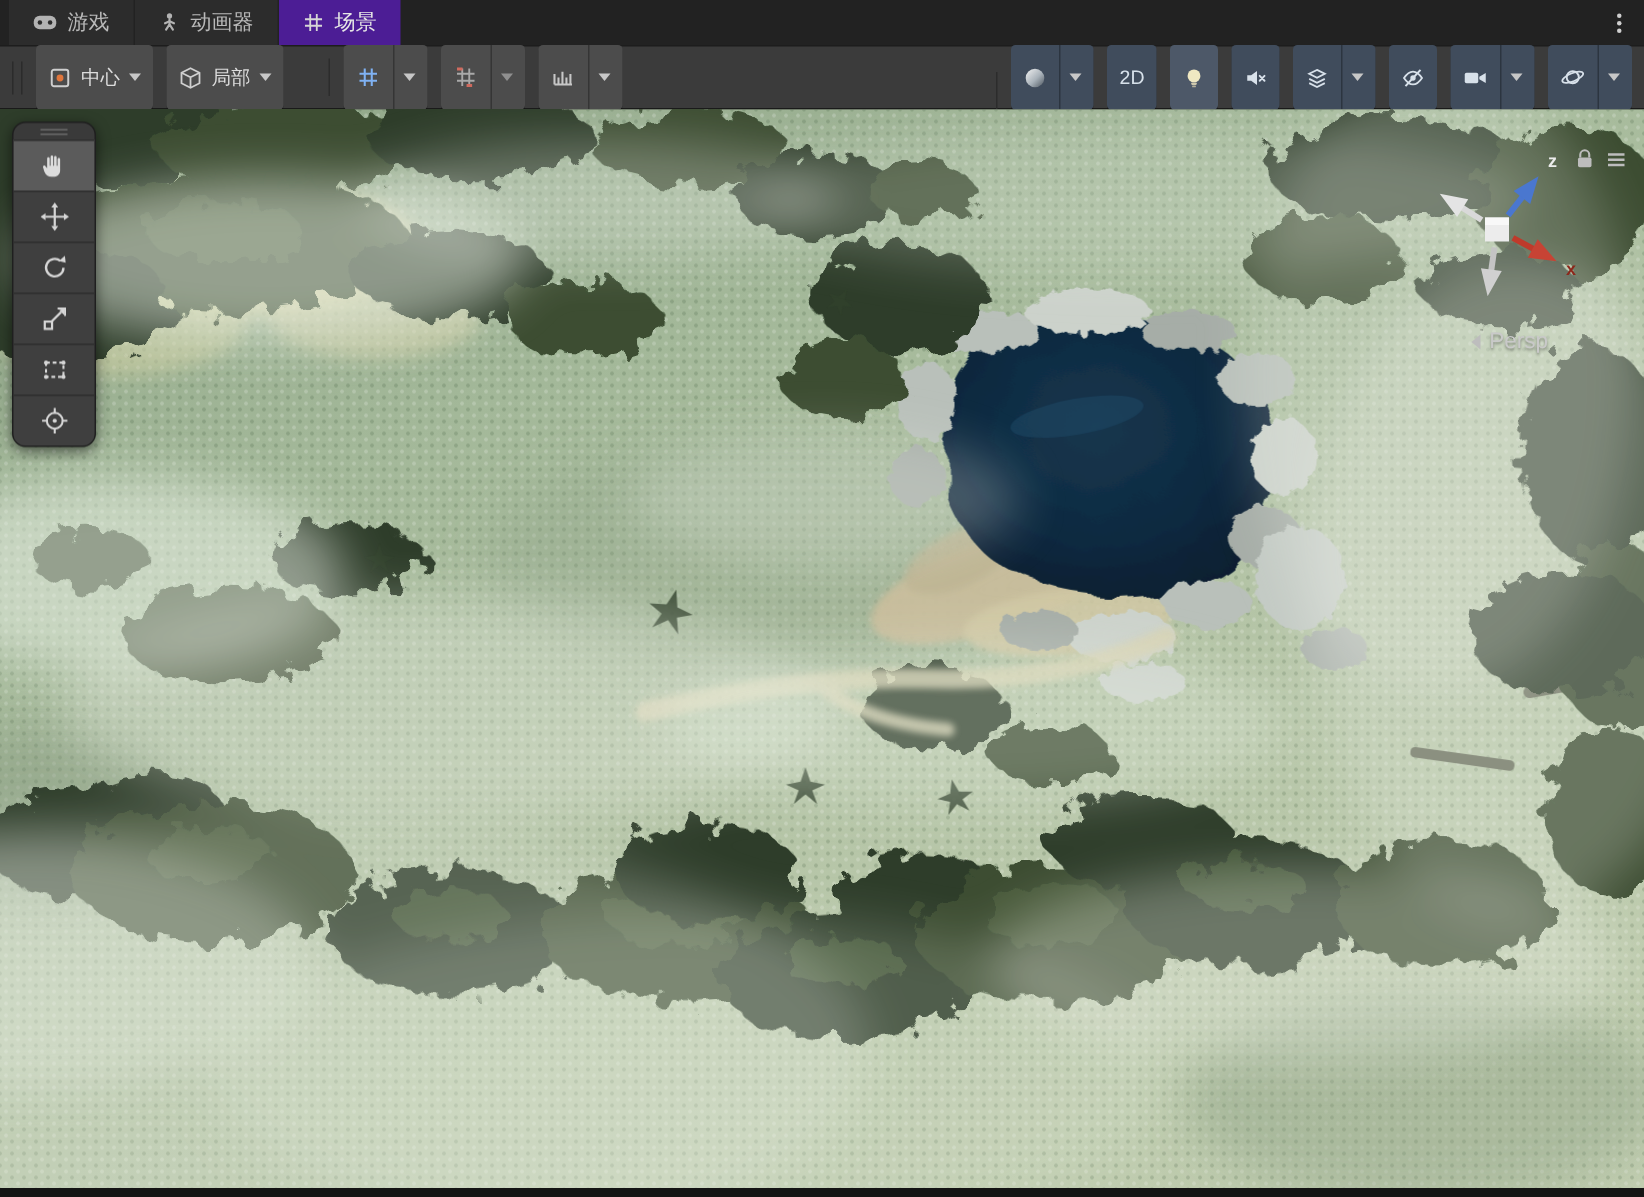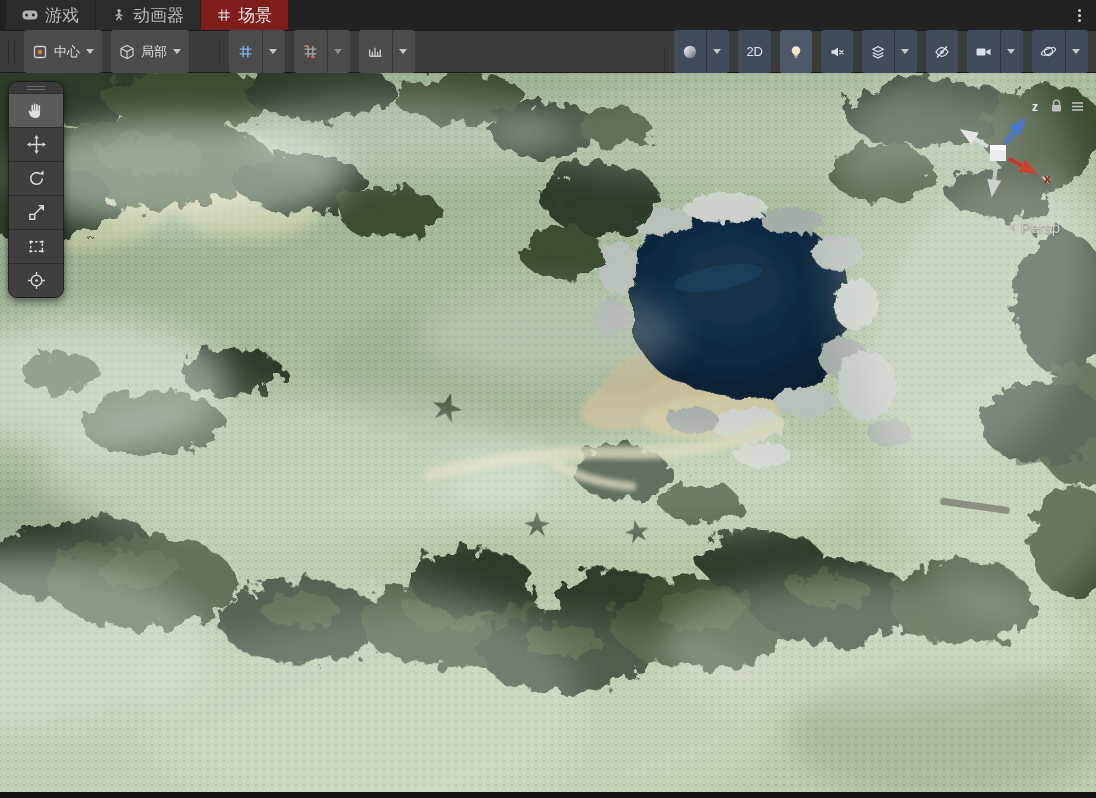--- a/index.html
+++ b/index.html
@@ -2,22 +2,22 @@
 <html><head>
 <meta charset="utf-8">
 <style>
   html,body{margin:0;padding:0;background:#181818;}
   .window{position:relative;width:1096px;height:798px;overflow:hidden;background:#282828;
           font-family:"Liberation Sans",sans-serif;user-select:none;}
 
   
   .tabbar{display:flex;align-items:stretch;height:30px;background:#222222;padding-left:6px;}
   .tab{display:flex;align-items:center;gap:7px;padding:0 16px;background:#2c2c2c;color:#b9b9b9;
-       font-size:17px;margin-right:1px;cursor:pointer;}
-  .tab.active{background:#7f1d1d;color:#e6e6e6;}
+       font-size:14px;margin-right:1px;cursor:pointer;}
+  .tab.active{background:#4c1d95;color:#e6e6e6;}
   .tab svg{flex:0 0 auto;}
   .kebab{margin-left:auto;width:34px;display:flex;flex-direction:column;align-items:center;
          justify-content:center;gap:2px;cursor:pointer;}
   .kebab i{width:3px;height:3px;border-radius:50%;background:#cfcfcf;display:block;}
 
   
   .toolbar{height:41px;background:#3b3b3b;display:flex;align-items:center;padding:0 8px;
            border-top:1px solid #1d1d1d;border-bottom:1px solid #1a1a1a;gap:9px;}
   .drag-handle{width:5px;height:22px;border-left:1px solid #2b2b2b;border-right:1px solid #2b2b2b;}
   .chip{display:inline-flex;align-items:center;height:43px;padding:0 8px;background:#4c4c4c;
@@ -53,21 +53,21 @@
            overflow:hidden;}
   .palette-grip{height:11px;display:flex;align-items:center;justify-content:center;cursor:grab;}
   .palette-grip i{display:block;width:18px;height:4px;
                   background:linear-gradient(#6a6a6a 1px,transparent 1px,transparent 3px,#6a6a6a 3px);}
   .tool{width:100%;height:34px;display:flex;align-items:center;justify-content:center;
         background:#3f3f3f;border:none;border-top:1px solid #2d2d2d;cursor:pointer;padding:0;}
   .tool.active{background:#5b5b5b;}
 
   
   .gizmo{position:absolute;right:24px;top:14px;width:132px;height:132px;cursor:pointer;}
-  .persp{position:absolute;right:36px;top:146px;display:flex;align-items:center;gap:6px;
+  .persp{position:absolute;right:64px;top:146px;display:flex;align-items:center;gap:6px;
          color:#c9c9c9;font-size:15px;text-shadow:0 1px 2px rgba(0,0,0,.4);cursor:pointer;}
   .persp-chevron{width:0;height:0;border-top:5px solid transparent;border-bottom:5px solid transparent;
                  border-right:6px solid #bdbdbd;}
   .corner-icons{position:absolute;right:12px;top:26px;display:flex;gap:8px;align-items:center;}
 </style>
 </head>
 <body>
 
 <div class="window">
 

